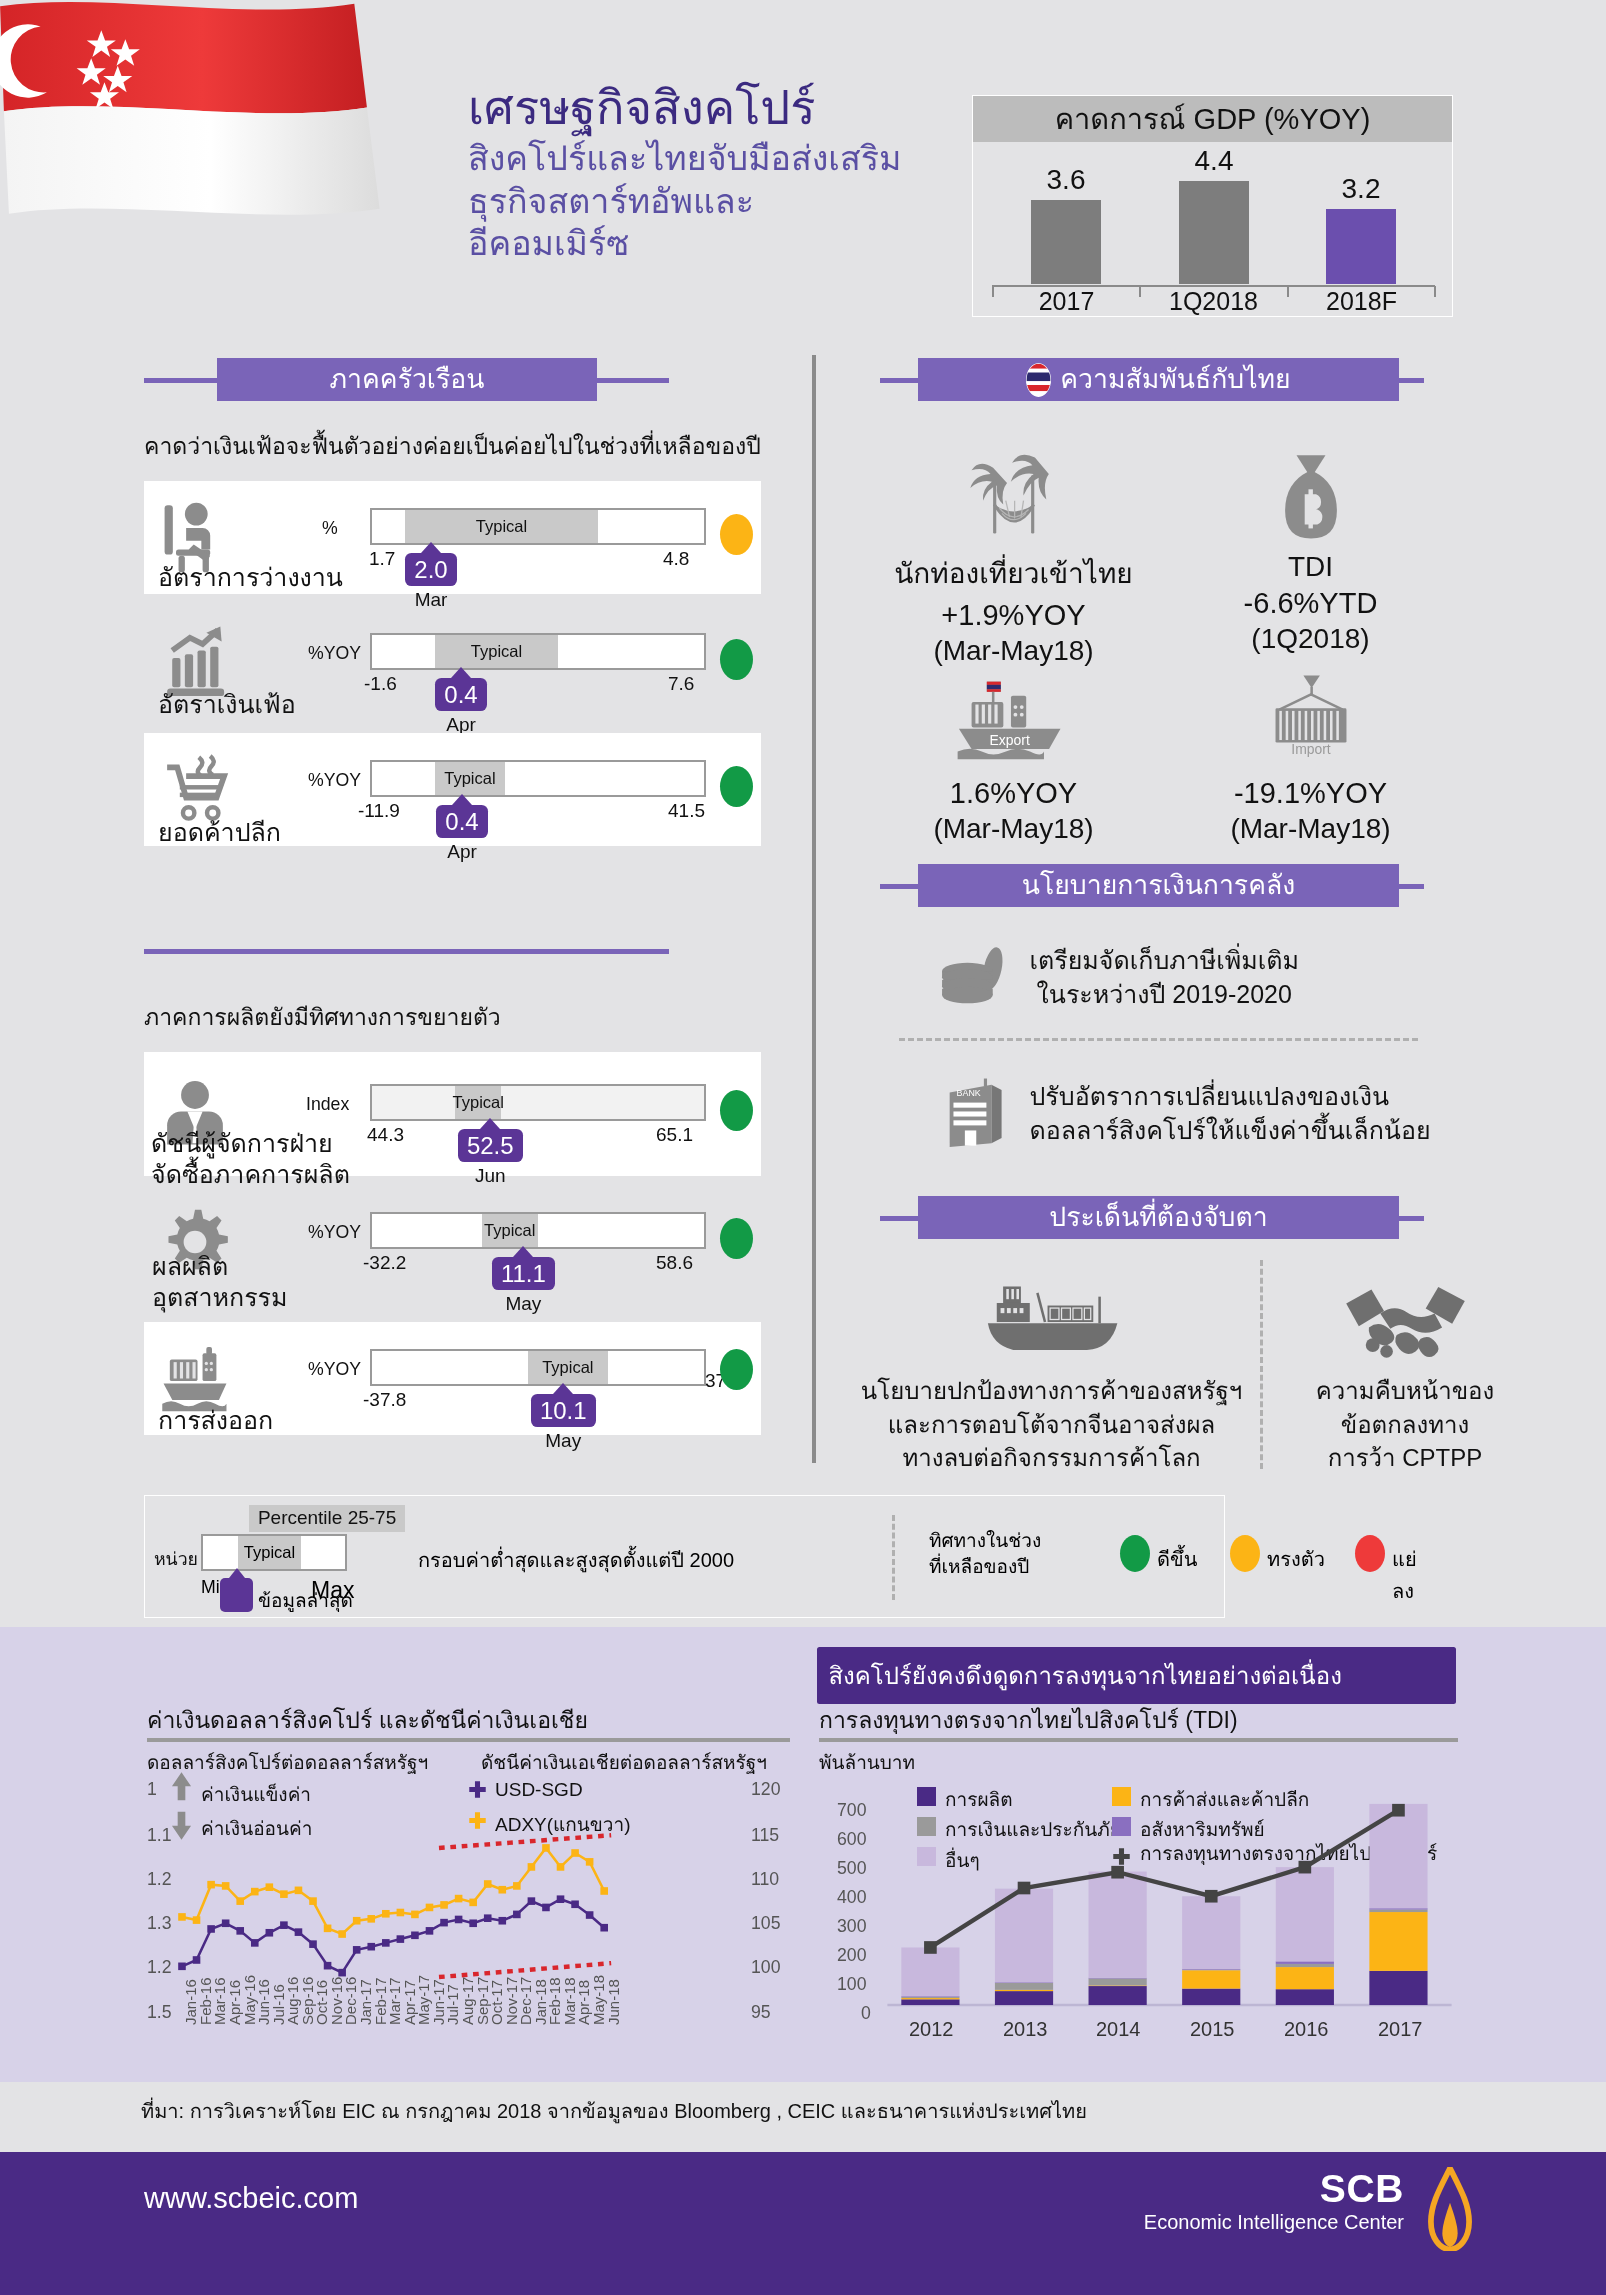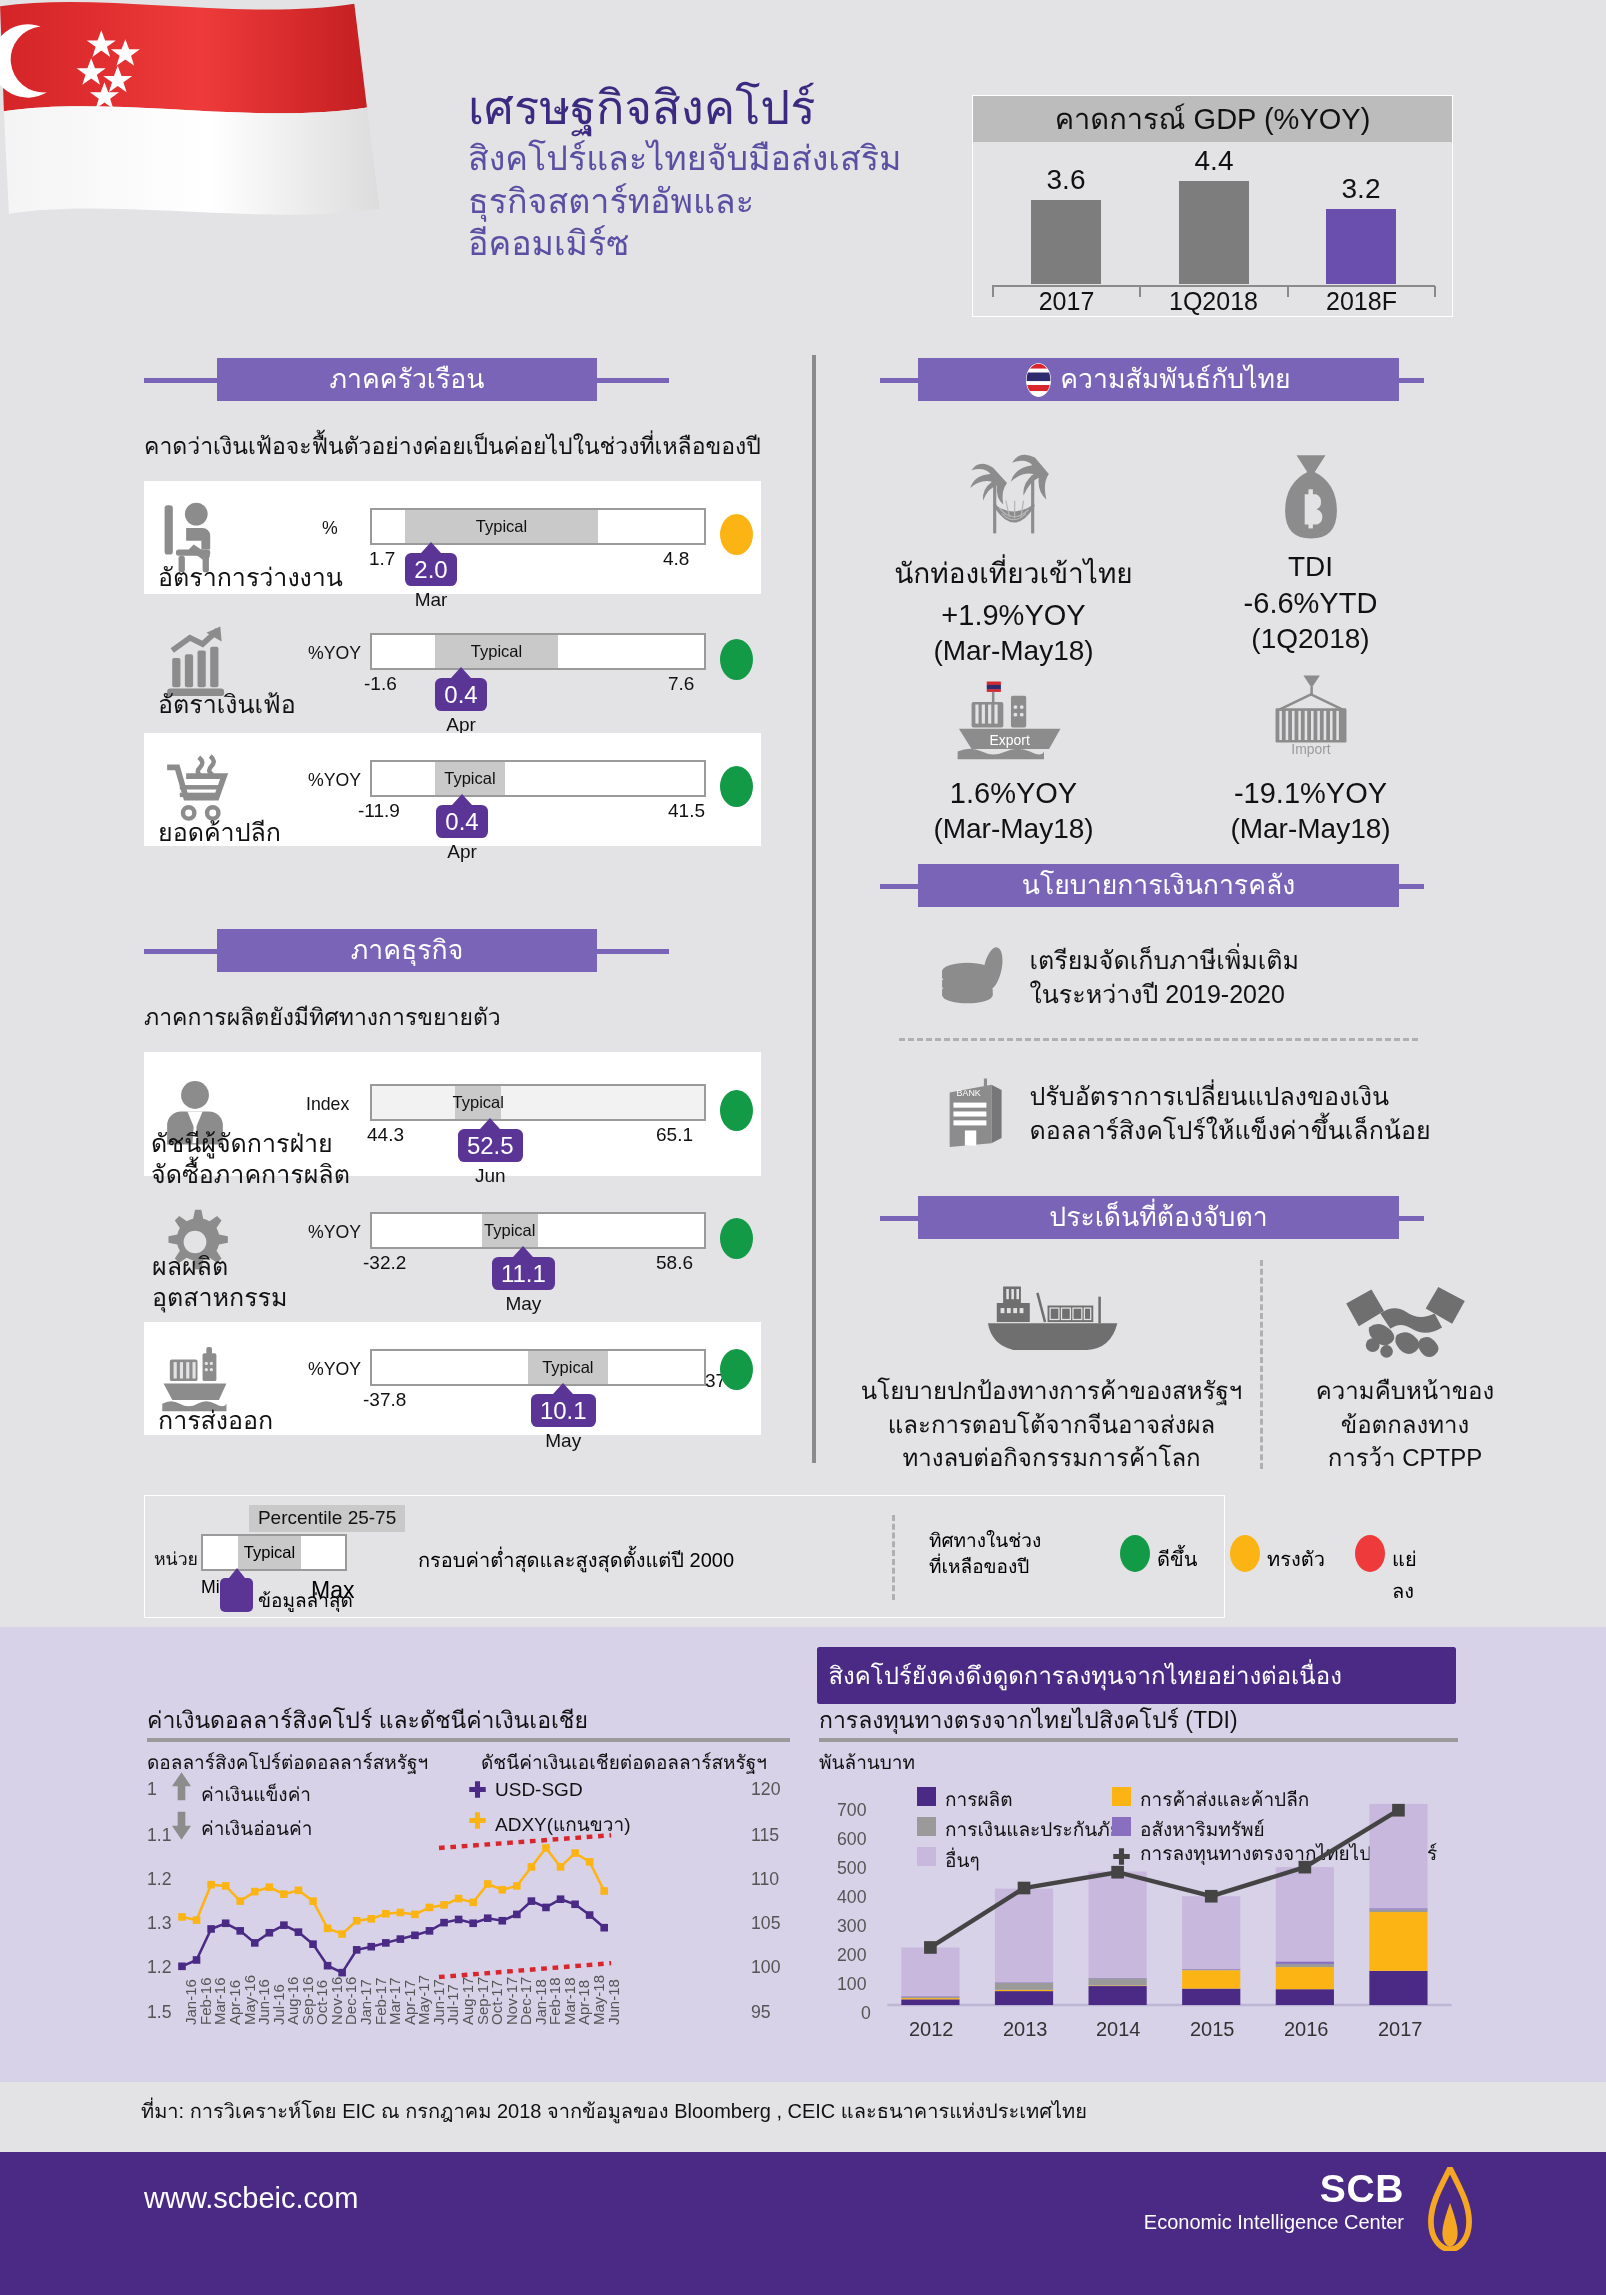--- a/index.html
+++ b/index.html
@@ -286,23 +286,20 @@
       <div class="val">0.4</div>
       <div class="mon">Apr</div>
     </div>
     <div class="dot green"></div>
   </div>
 </div>
 <div class="note-text" style="left:158px; top:812px; font-size:25px;">ยอดค้าปลีก</div>
 
 <div class="sec-header" style="left:144px; top:929px; width:525px;">
   <div class="line" style="left:0; width:525px;"></div>
-  <div class="box" style="left:73px; width:380px;">
-    <span class="lbl">ภาคธุรกิจ</span>
-  </div>
 </div>
 <div class="note-text" style="left:144px; top:999px;">ภาคการผลิตยังมีทิศทางการขยายตัว</div>
 
 <div class="ind-row white" style="left:144px; top:1052px; height:124px;">
   <div class="ind-icon">
     <svg width="76" height="76" viewBox="0 0 120 120" fill="#8c8c8c">
       <circle cx="60" cy="30" r="22"></circle>
       <path d="M38,56 h44 a22,22 0 0 1 22,22 v30 h-88 v-30 a22,22 0 0 1 22,-22 Z"></path>
       <polygon points="60,56 72,56 62,80 58,80 48,56" fill="#ffffff"></polygon>
       <polygon points="58,78 62,78 64,106 56,106" fill="#ffffff"></polygon>
@@ -515,21 +512,21 @@
   <div class="p">(Mar-May18)</div>
 </div>
 
 <div class="sec-header" style="left:880px; top:864px; width:544px;">
   <div class="line" style="left:0; width:544px;"></div>
   <div class="box" style="left:38px; width:481px;">
     <span class="lbl">นโยบายการเงินการคลัง</span>
   </div>
 </div>
 
-<div class="policy-item" style="left:937px; top:943px; width:494px;">
+<div class="policy-item" style="left:937px; top:943px; width:494px;text-align:center;">
   <svg width="76" height="70" viewBox="0 0 120 110" fill="#8c8c8c">
     <ellipse cx="88" cy="40" rx="14" ry="34" transform="rotate(12 88 40)"></ellipse>
     <ellipse cx="48" cy="44" rx="40" ry="13"></ellipse>
     <rect x="8" y="44" width="80" height="10"></rect>
       <ellipse cx="48" cy="54" rx="40" ry="13"></ellipse>
     <rect x="8" y="58" width="80" height="10"></rect>
       <ellipse cx="48" cy="68" rx="40" ry="13"></ellipse>
     <rect x="8" y="72" width="80" height="10"></rect>
       <ellipse cx="48" cy="82" rx="40" ry="13"></ellipse>
   </svg>

